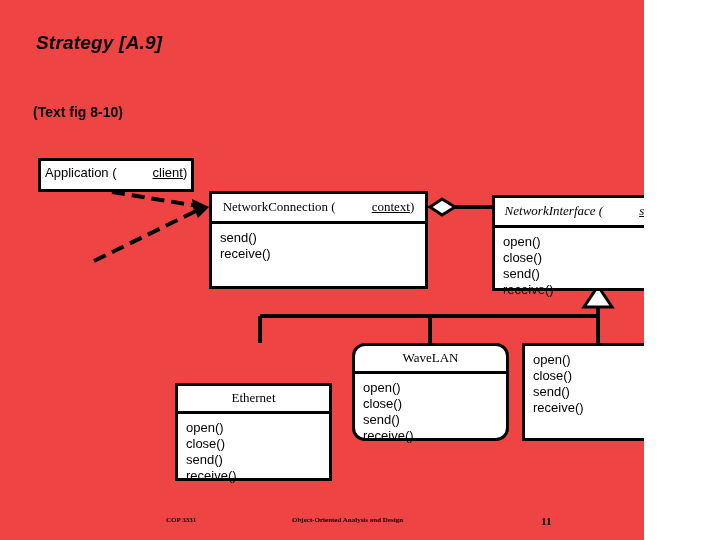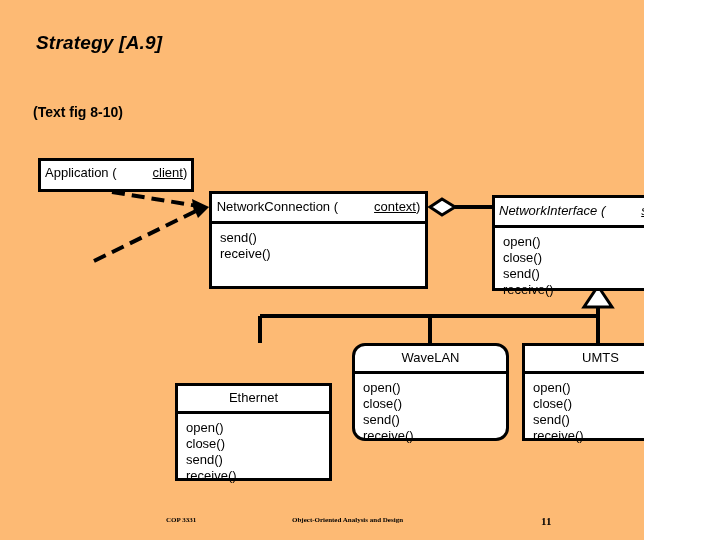--- a/index.html
+++ b/index.html
@@ -4,21 +4,21 @@
 <style>
   html, body {
     margin: 0;
     padding: 0;
     background: #ffffff;
   }
   #slide {
     position: relative;
     width: 644px;
     height: 540px;
-    background: #fdba74;
+    background: #ef4444;
     overflow: hidden;
     font-family: "Liberation Sans", sans-serif;
     color: #000000;
   }
 
   
   #slide-title {
     position: absolute;
     left: 36px;
     top: 32px;
@@ -48,20 +48,21 @@
     box-sizing: border-box;
     text-align: center;
     font-size: 13px;
     line-height: 1.15;
     padding: 5px 4px 5px 4px;
     white-space: nowrap;
     overflow: hidden;
   }
   .uml-box.compartmented > .uml-name {
     border-bottom: 3px solid #000000;
+    font-family: Liberation Serif, serif;
   }
   .uml-ops {
     box-sizing: border-box;
     font-size: 13px;
     line-height: 1.22;
     padding: 6px 0 4px 8px;
     text-align: left;
   }
   .uml-ops > div { white-space: nowrap; }
   .abstract-name { font-style: italic; }
@@ -182,21 +183,20 @@
     <div class="uml-name">WaveLAN</div>
     <div class="uml-ops">
       <div>open()</div>
       <div>close()</div>
       <div>send()</div>
       <div>receive()</div>
     </div>
   </div>
 
   <div class="uml-box compartmented" id="box-umts">
-    <div class="uml-name">UMTS</div>
     <div class="uml-ops">
       <div>open()</div>
       <div>close()</div>
       <div>send()</div>
       <div>receive()</div>
     </div>
   </div>
 
   <div class="footer-text" id="footer-course">COP 3331</div>
   <div class="footer-text" id="footer-center">Object-Oriented Analysis and Design</div>

